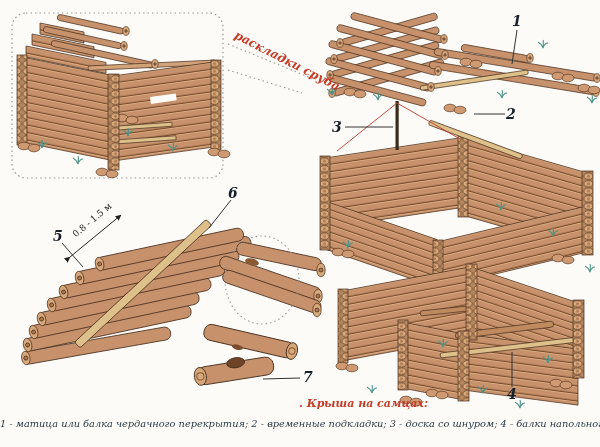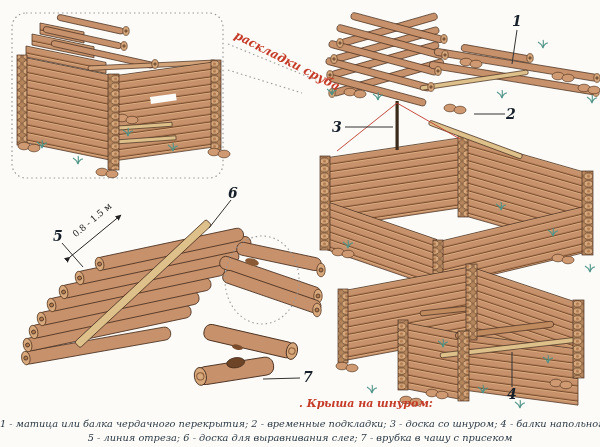--- a/index.html
+++ b/index.html
@@ -277,17 +277,16 @@
 <div class="lbl-dim">0.8 - 1.5 м</div>
 
 <div class="callout" style="left:512px;top:14px;">1</div>
 <div class="callout" style="left:506px;top:107px;">2</div>
 <div class="callout" style="left:332px;top:120px;">3</div>
 <div class="callout" style="left:507px;top:387px;">4</div>
 <div class="callout" style="left:53px;top:229px;">5</div>
 <div class="callout" style="left:228px;top:186px;">6</div>
 <div class="callout" style="left:303px;top:370px;">7</div>
 
-<div class="cap-head">. Крыша на шнуром:</div>
+<div class="cap-head">. Крыша на самцах:</div>
 <div class="cap-line l1">1 - матица или балка чердачного перекрытия; 2 - временные подкладки; 3 - доска со шнуром; 4 - балки напольного перекрытия;</div>
-<div class="cap-line l2">5 - линия отреза; 6 - доска для выравнивания слег; 7 - врубка в чашу с присеком</div>
 
 </div>
 
 </body></html>

